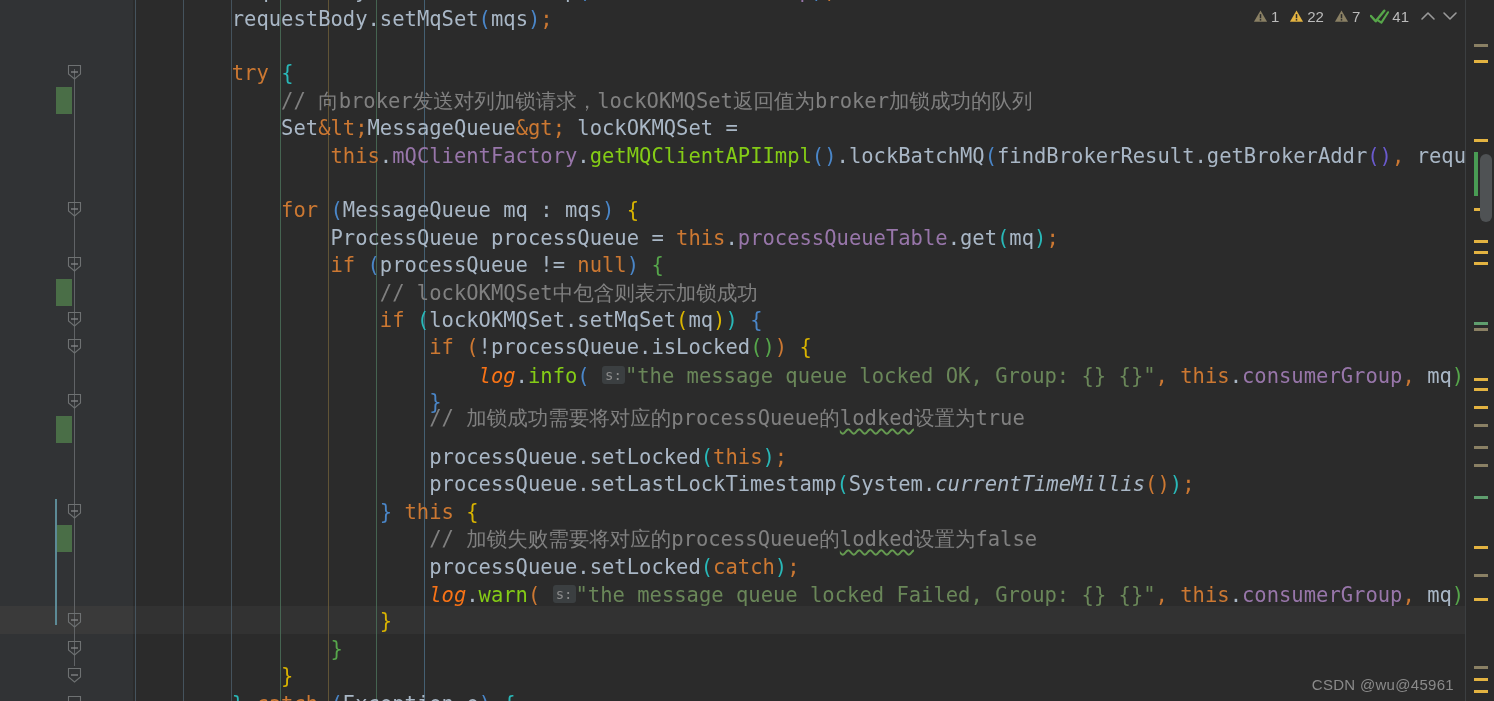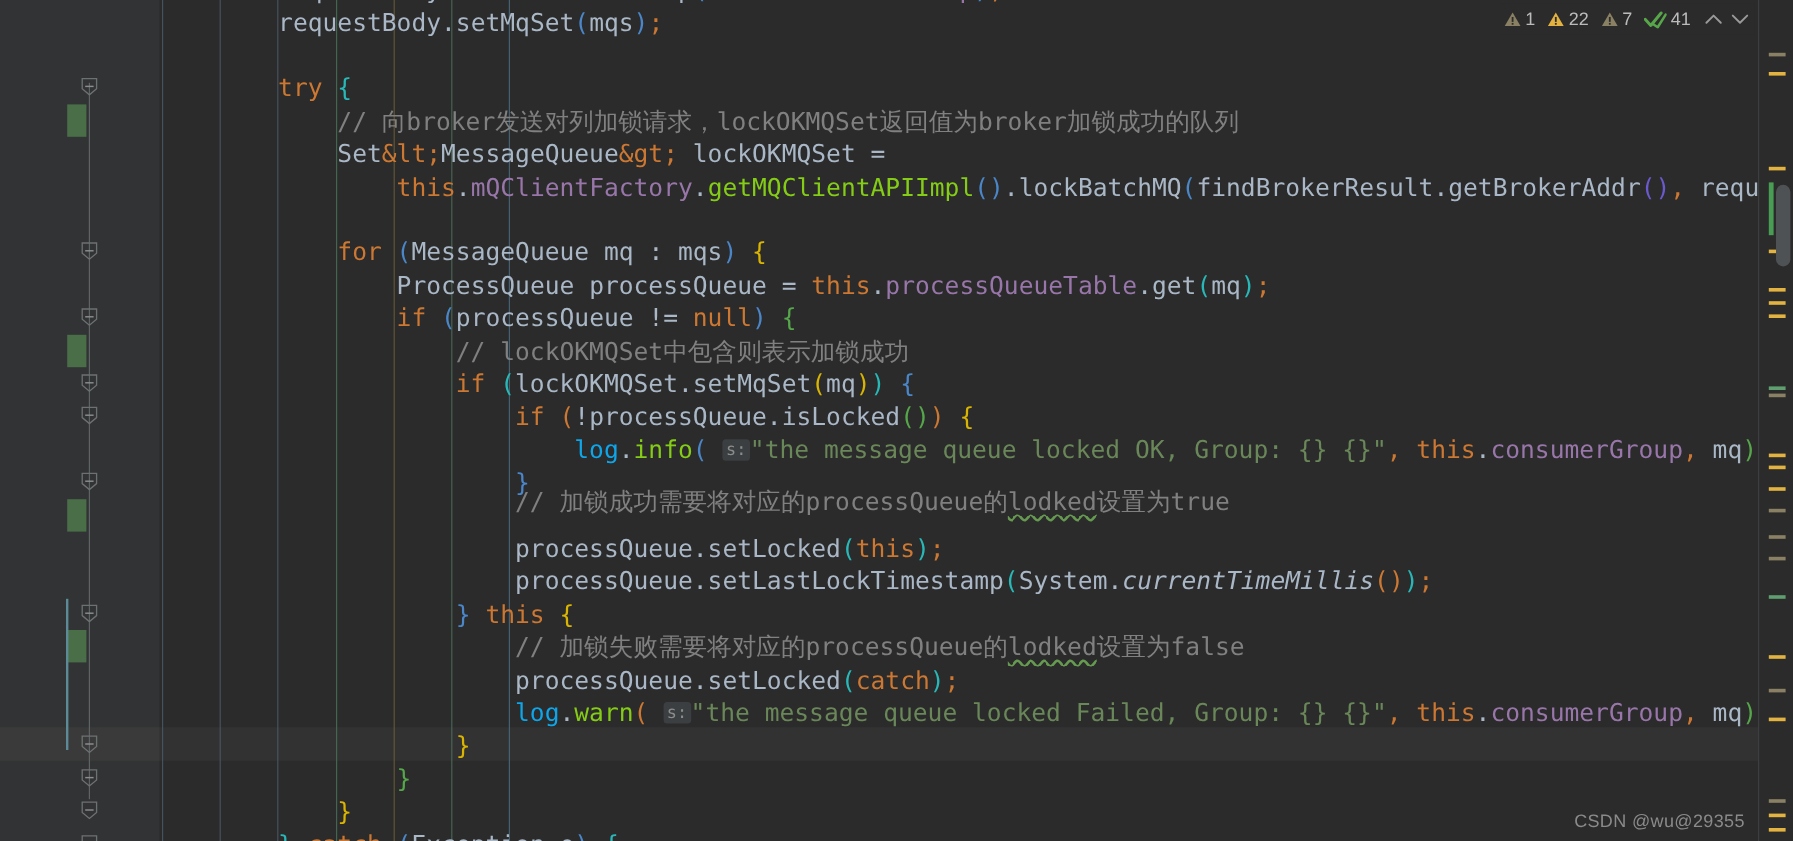--- a/index.html
+++ b/index.html
@@ -132,21 +132,21 @@
     color: #a9b7c6;
     z-index: 2;
   }
 
   
   .kw      { color: #cc7832; }
   .type    { color: #a9b7c6; }
   .ident   { color: #a9b7c6; }
   .field   { color: #9876aa; }       
   .method  { color: #84cc16; }
-  .logvar  { color: #0ea5e9; }
+  .logvar  { color: #f97316; font-style: italic; }
   .static  { color: #a9b7c6; font-style: italic; }
   .str     { color: #6a8759; }
   .cmt     { color: #808080; }
   .p-blue  { color: #4a86c8; }
   .p-cyan  { color: #29b8b8; }
   .p-green { color: #56a64b; }
   .p-yellow{ color: #d9b400; }
   .p-orange{ color: #cc7832; }
   .p-violet{ color: #6a5acd; }
   .semi    { color: #cc7832; }
@@ -459,14 +459,14 @@
         <div class="mark" style="top: 548px; right: 6px; width: 14px; background: rgb(138, 128, 100);"></div>
         <div class="mark" style="top: 572px; right: 6px; width: 14px; background: rgb(227, 179, 65);"></div>
         <div class="mark" style="top: 640px; right: 6px; width: 14px; background: rgb(138, 128, 100);"></div>
         <div class="mark" style="top: 652px; right: 6px; width: 14px; background: rgb(227, 179, 65);"></div>
         <div class="mark" style="top: 664px; right: 6px; width: 14px; background: rgb(227, 179, 65);"></div>
         <div id="scroll-thumb" style="top: 128px; height: 68px;"></div>
         <div id="scroll-thumb-green" style="top: 126px; height: 44px;"></div>
       </div>
   </div>
 
-  <div id="watermark">CSDN @wu@29355</div>
+  <div id="watermark">CSDN @wu@45961</div>
 </div>
 
 </body></html>

